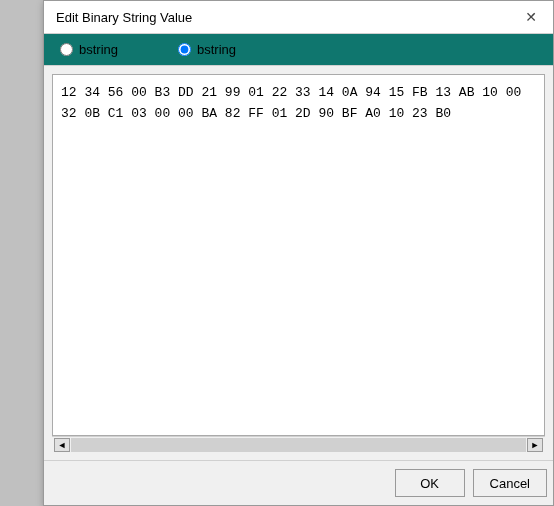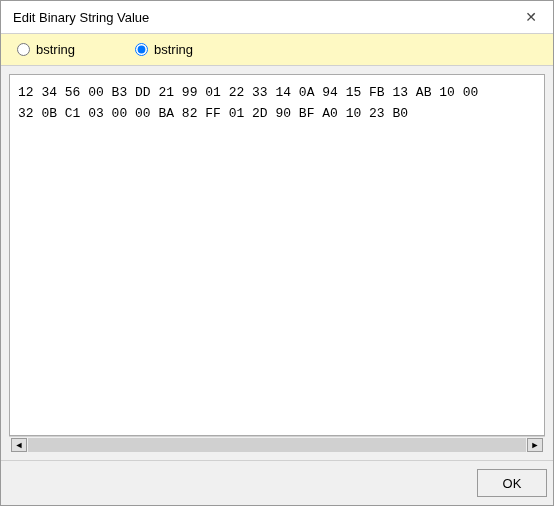--- a/index.html
+++ b/index.html
@@ -20,20 +20,21 @@
     }
 
     .dialog {
       width: 554px;
       height: 506px;
       background: #f0f0f0;
       border: 1px solid #999;
       box-shadow: 2px 2px 8px rgba(0,0,0,0.4);
       display: flex;
       flex-direction: column;
+      margin-left: 43px;
     }
 
     .title-bar {
       background: #ffffff;
       border-bottom: 1px solid #d0d0d0;
       padding: 8px 12px;
       display: flex;
       align-items: center;
       justify-content: space-between;
       height: 33px;
@@ -51,21 +52,21 @@
       border: none;
       cursor: pointer;
       font-size: 14px;
       display: flex;
       align-items: center;
       justify-content: center;
       color: #444;
     }
 
     .radio-bar {
-      background: #fef9c3;
+      background: #0f766e;
       border-bottom: 1px solid #d0d0d0;
       padding: 8px 16px;
       display: flex;
       align-items: center;
       gap: 60px;
     }
 
     .radio-option {
       display: flex;
       align-items: center;
@@ -194,15 +195,16 @@
 
     <div class="scrollbar-area">
       <div class="scroll-left-btn">◄</div>
       <div class="scroll-track"></div>
       <div class="scroll-right-btn">►</div>
     </div>
   </div>
 
   <div class="footer">
     <button class="btn">OK</button>
+    <button class="btn">Cancel</button>
   </div>
 
 </div>
 
 </body></html>

